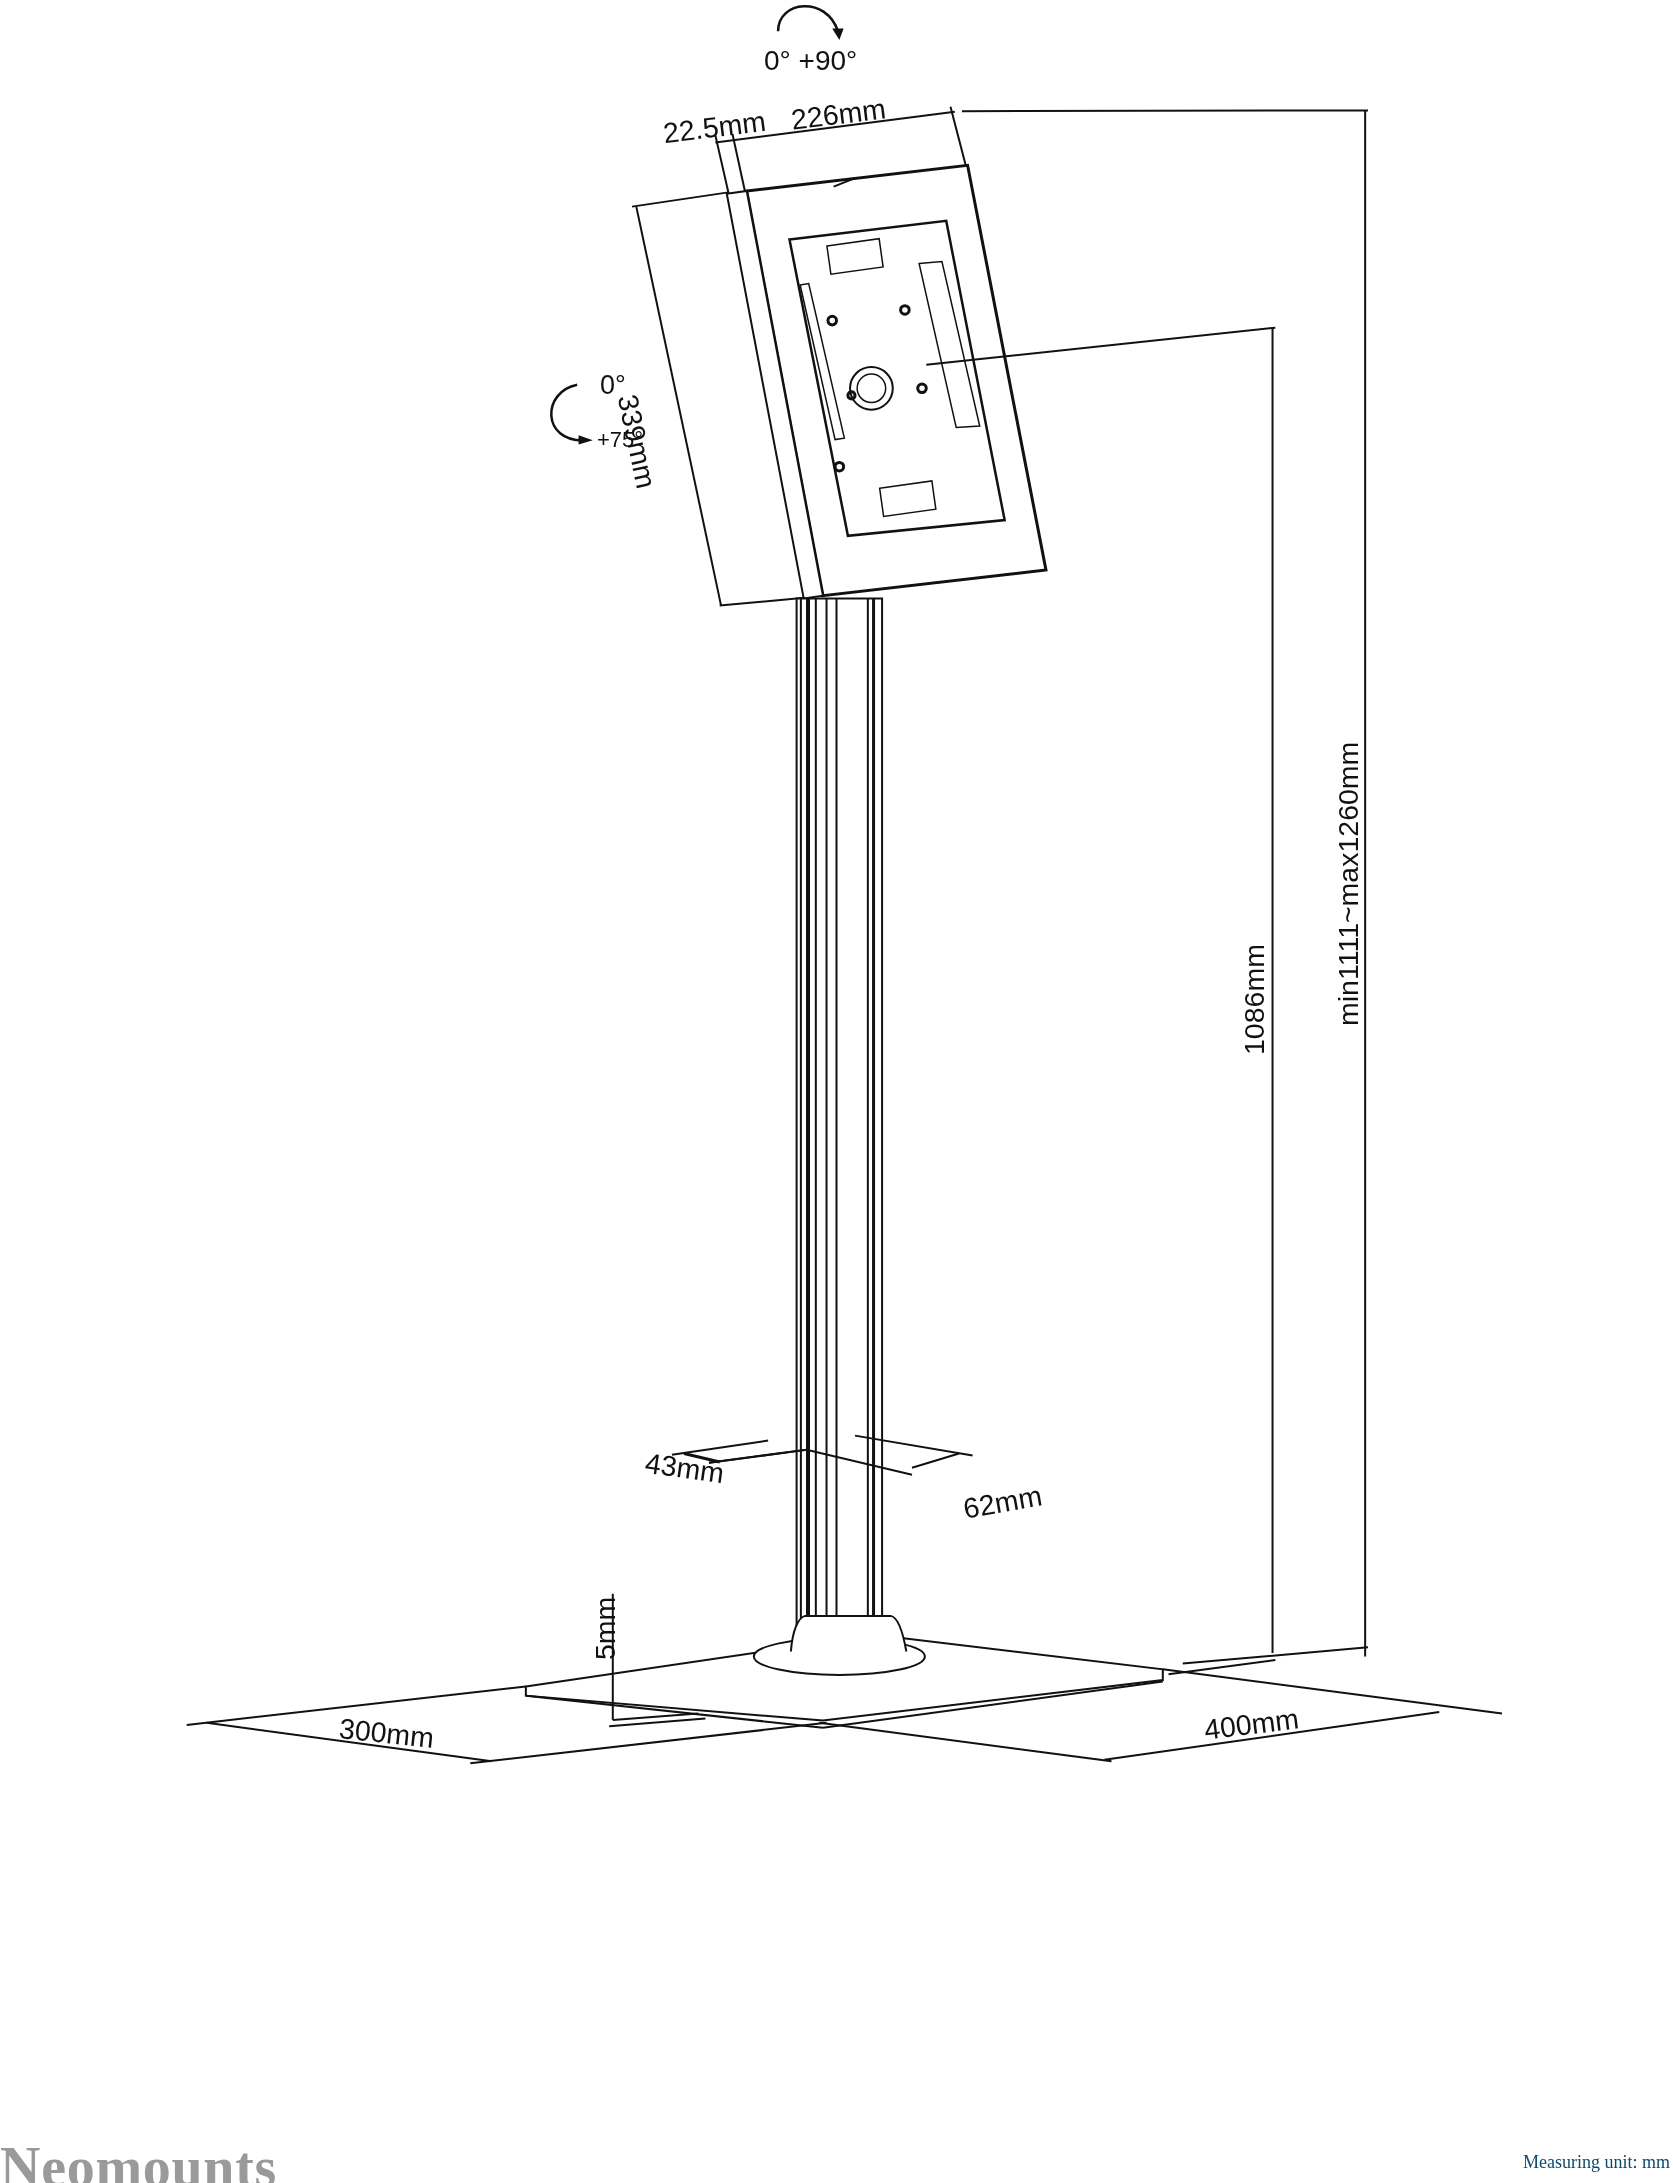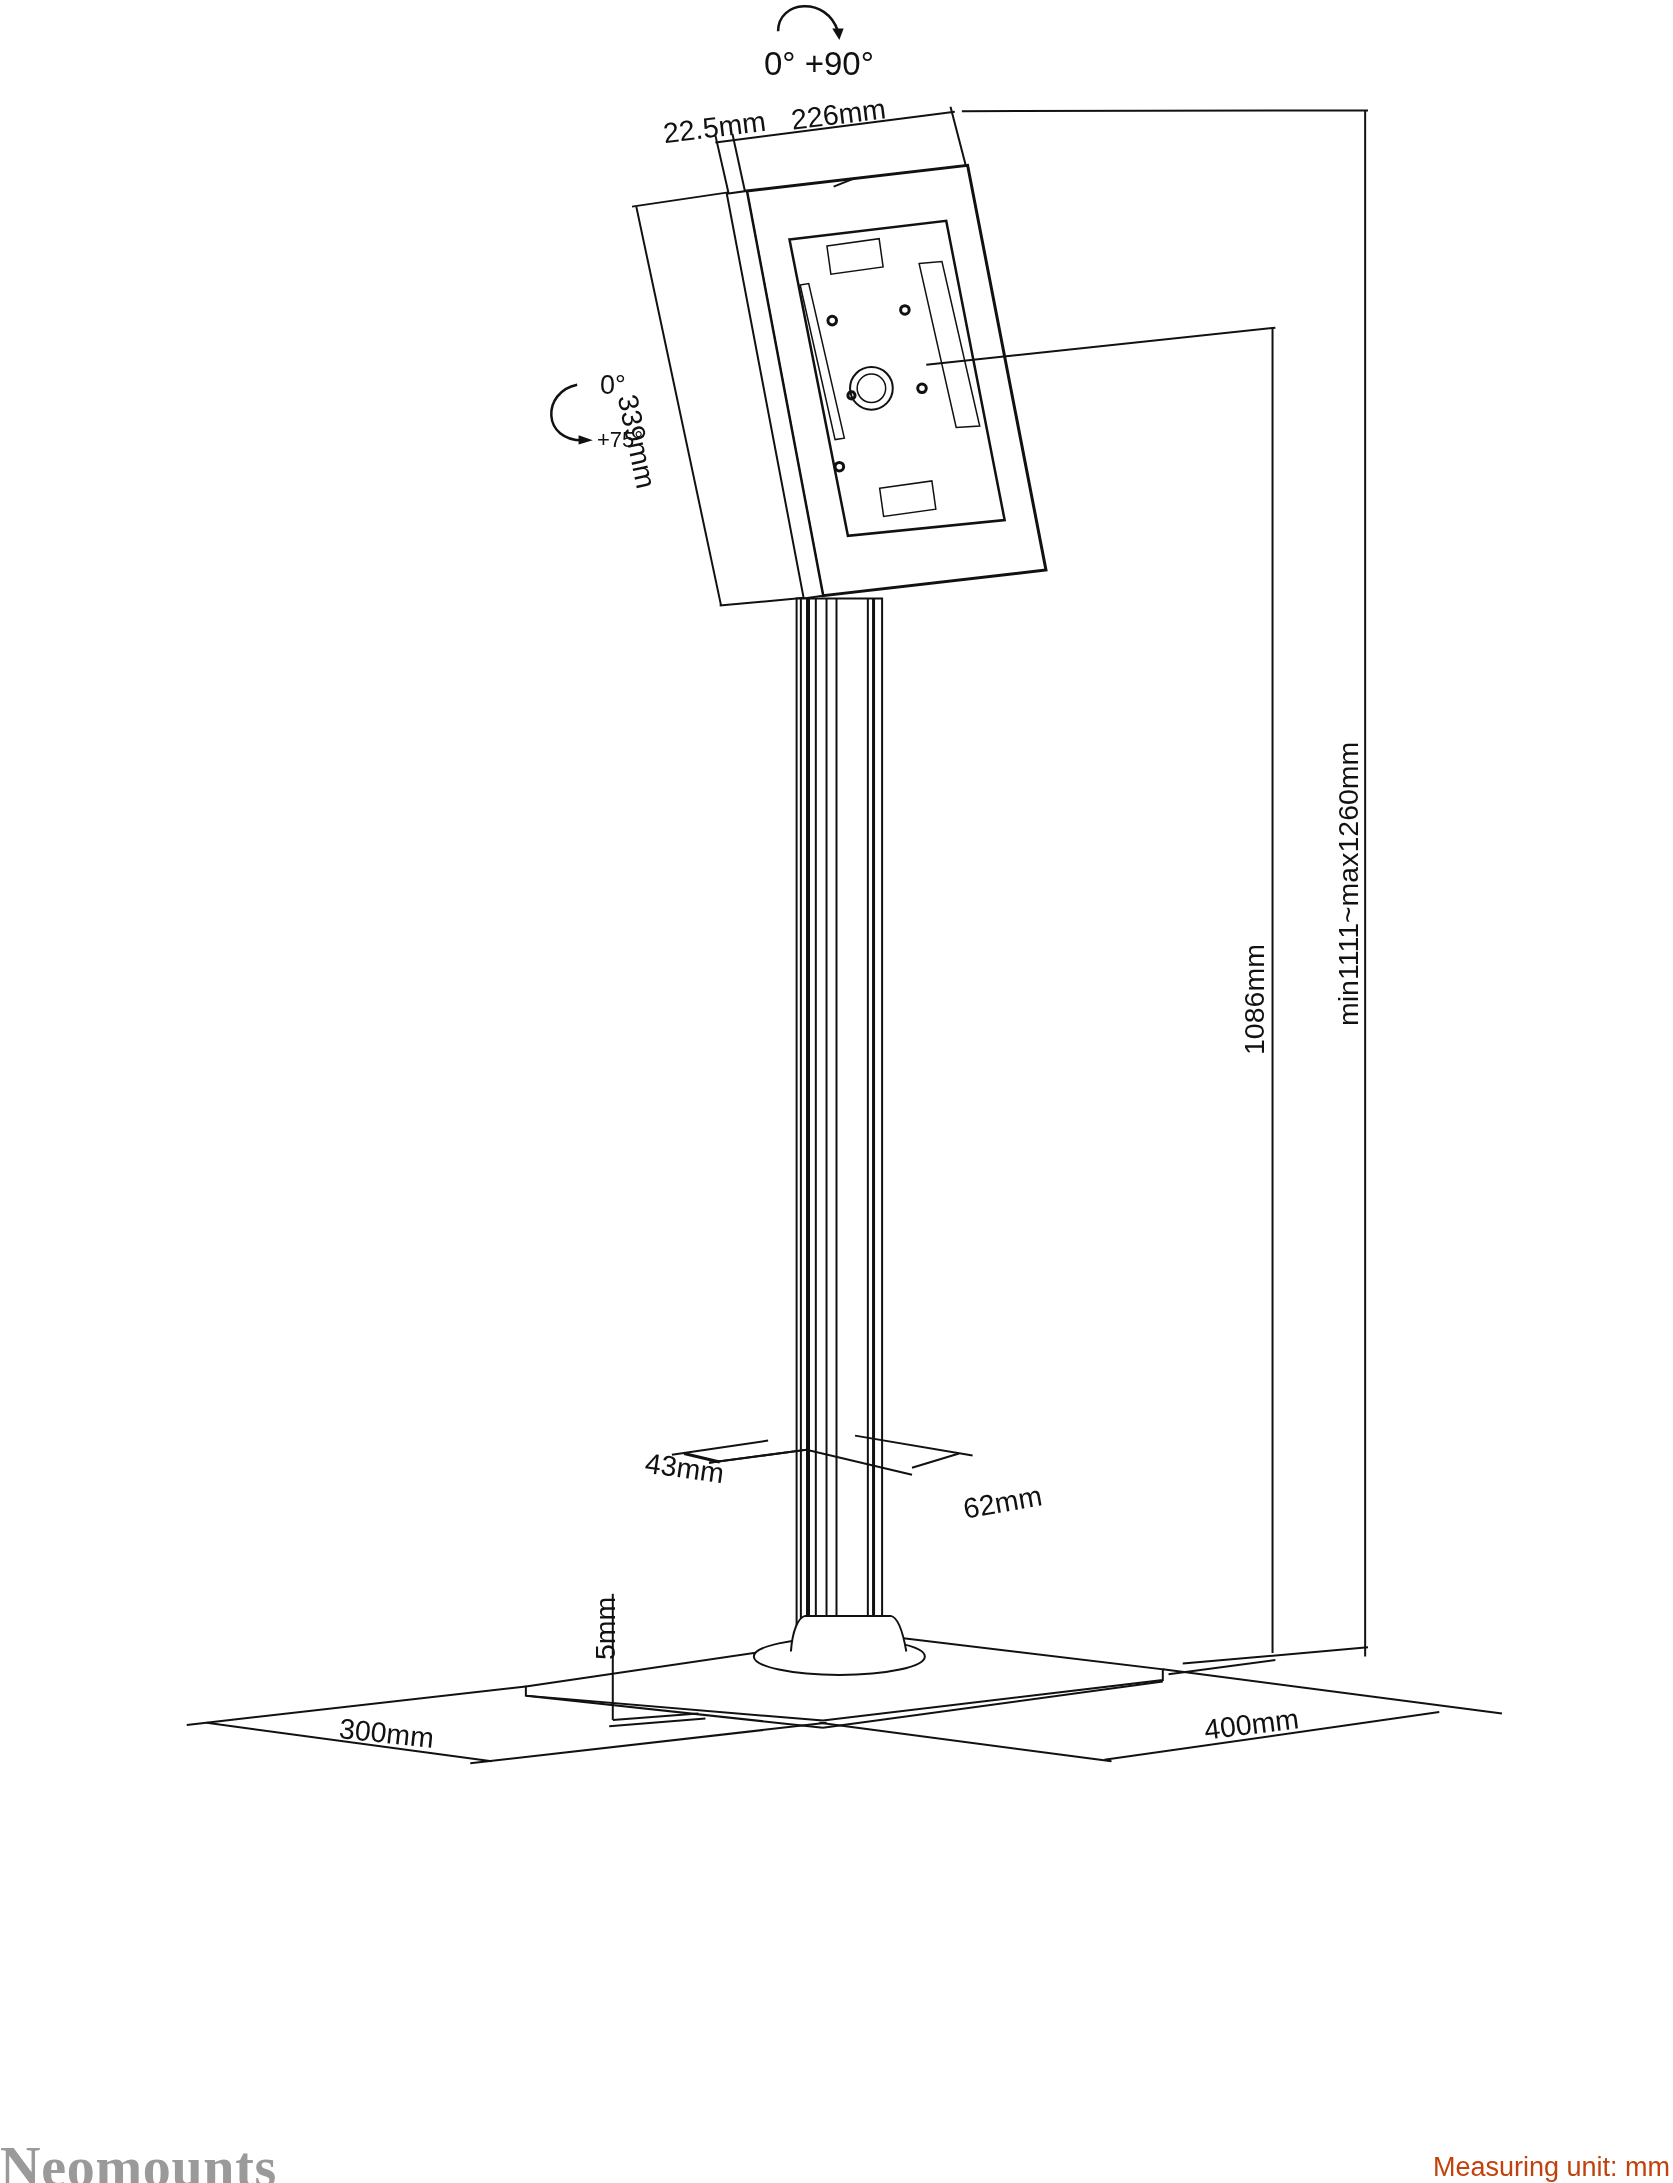--- a/index.html
+++ b/index.html
@@ -1,20 +1,20 @@
 <!DOCTYPE html>
 <html style="font-size:11.4px"><head>
 <meta charset="utf-8">
 <style>
   html, body { margin:0; padding:0; background:#ffffff; }
   body { width:1673px; height:2183px; position:relative; overflow:hidden; font-family:"Liberation Sans", sans-serif; }
   #drawing { position:absolute; left:0; top:0; width:1673px; height:2183px; }
   .lbl { position:absolute; color:#111; font-family:"Liberation Sans", sans-serif; font-size:28.5px; white-space:nowrap; line-height:1; }
   .brand { position:absolute; left:0; top:2135px; font-family:Liberation Serif, serif; font-weight:bold; font-size:56px; color:#9a9a9a; letter-spacing:0.7px; }
-  .unit { position:absolute; right:2.9px; top:2152px; font-size:27px; color:#c2410c; font-family:Liberation Sans, sans-serif; }
+  .unit { position:absolute; right:2.9px; top:2152px; font-size:18px; color:#0c4a6e; font-family:Liberation Serif, serif; }
   svg line, svg polyline, svg polygon, svg path, svg rect, svg circle, svg ellipse { vector-effect:non-scaling-stroke; }
 </style>
 </head>
 <body>
 
 <svg id="drawing" viewBox="0 0 2348 3064" xmlns="http://www.w3.org/2000/svg" fill="none" stroke="#111" stroke-width="2">
 
   <g>
     <path d="M1092 44 C1092 0 1160 -6 1176 44" stroke-width="2.5"></path>
     <polygon points="1168,40 1184,40 1178,56" fill="#111" stroke="none"></polygon>
@@ -168,21 +168,21 @@
     <line x1="660" y1="2475" x2="1160" y2="2418"></line>
   </g>
 
   <g>
     <line x1="1632" y1="2343" x2="2108" y2="2405"></line>
     <line x1="2020" y1="2403" x2="1550" y2="2470"></line>
     <line x1="1150" y1="2418" x2="1560" y2="2472"></line>
   </g>
 </svg>
 
-<div class="lbl" style="left:764px; top:47px; font-size:33px;text-align:center;">0°  +90°</div>
+<div class="lbl" style="left:764px; top:47px; font-size:28px;text-align:center;">0°  +90°</div>
 
 <div class="lbl" style="left:663px; top:113px; font-size:28.5px; transform:rotate(-7deg);">22.5mm</div>
 <div class="lbl" style="left:791px; top:100px; font-size:28.5px; transform:rotate(-7deg);">226mm</div>
 
 <div class="lbl" style="left:600px; top:372px; font-size:27px;">0°</div>
 <div class="lbl" style="left:597px; top:429px; font-size:22px;">+75°</div>
 
 <div class="lbl" style="left:641px; top:392px; font-size:28.5px; transform:rotate(78deg); transform-origin:left top;">339mm</div>
 
 <div class="lbl" style="left:1240px; top:1055px; font-size:28.5px; transform:rotate(-90deg); transform-origin:left top;">1086mm</div>

